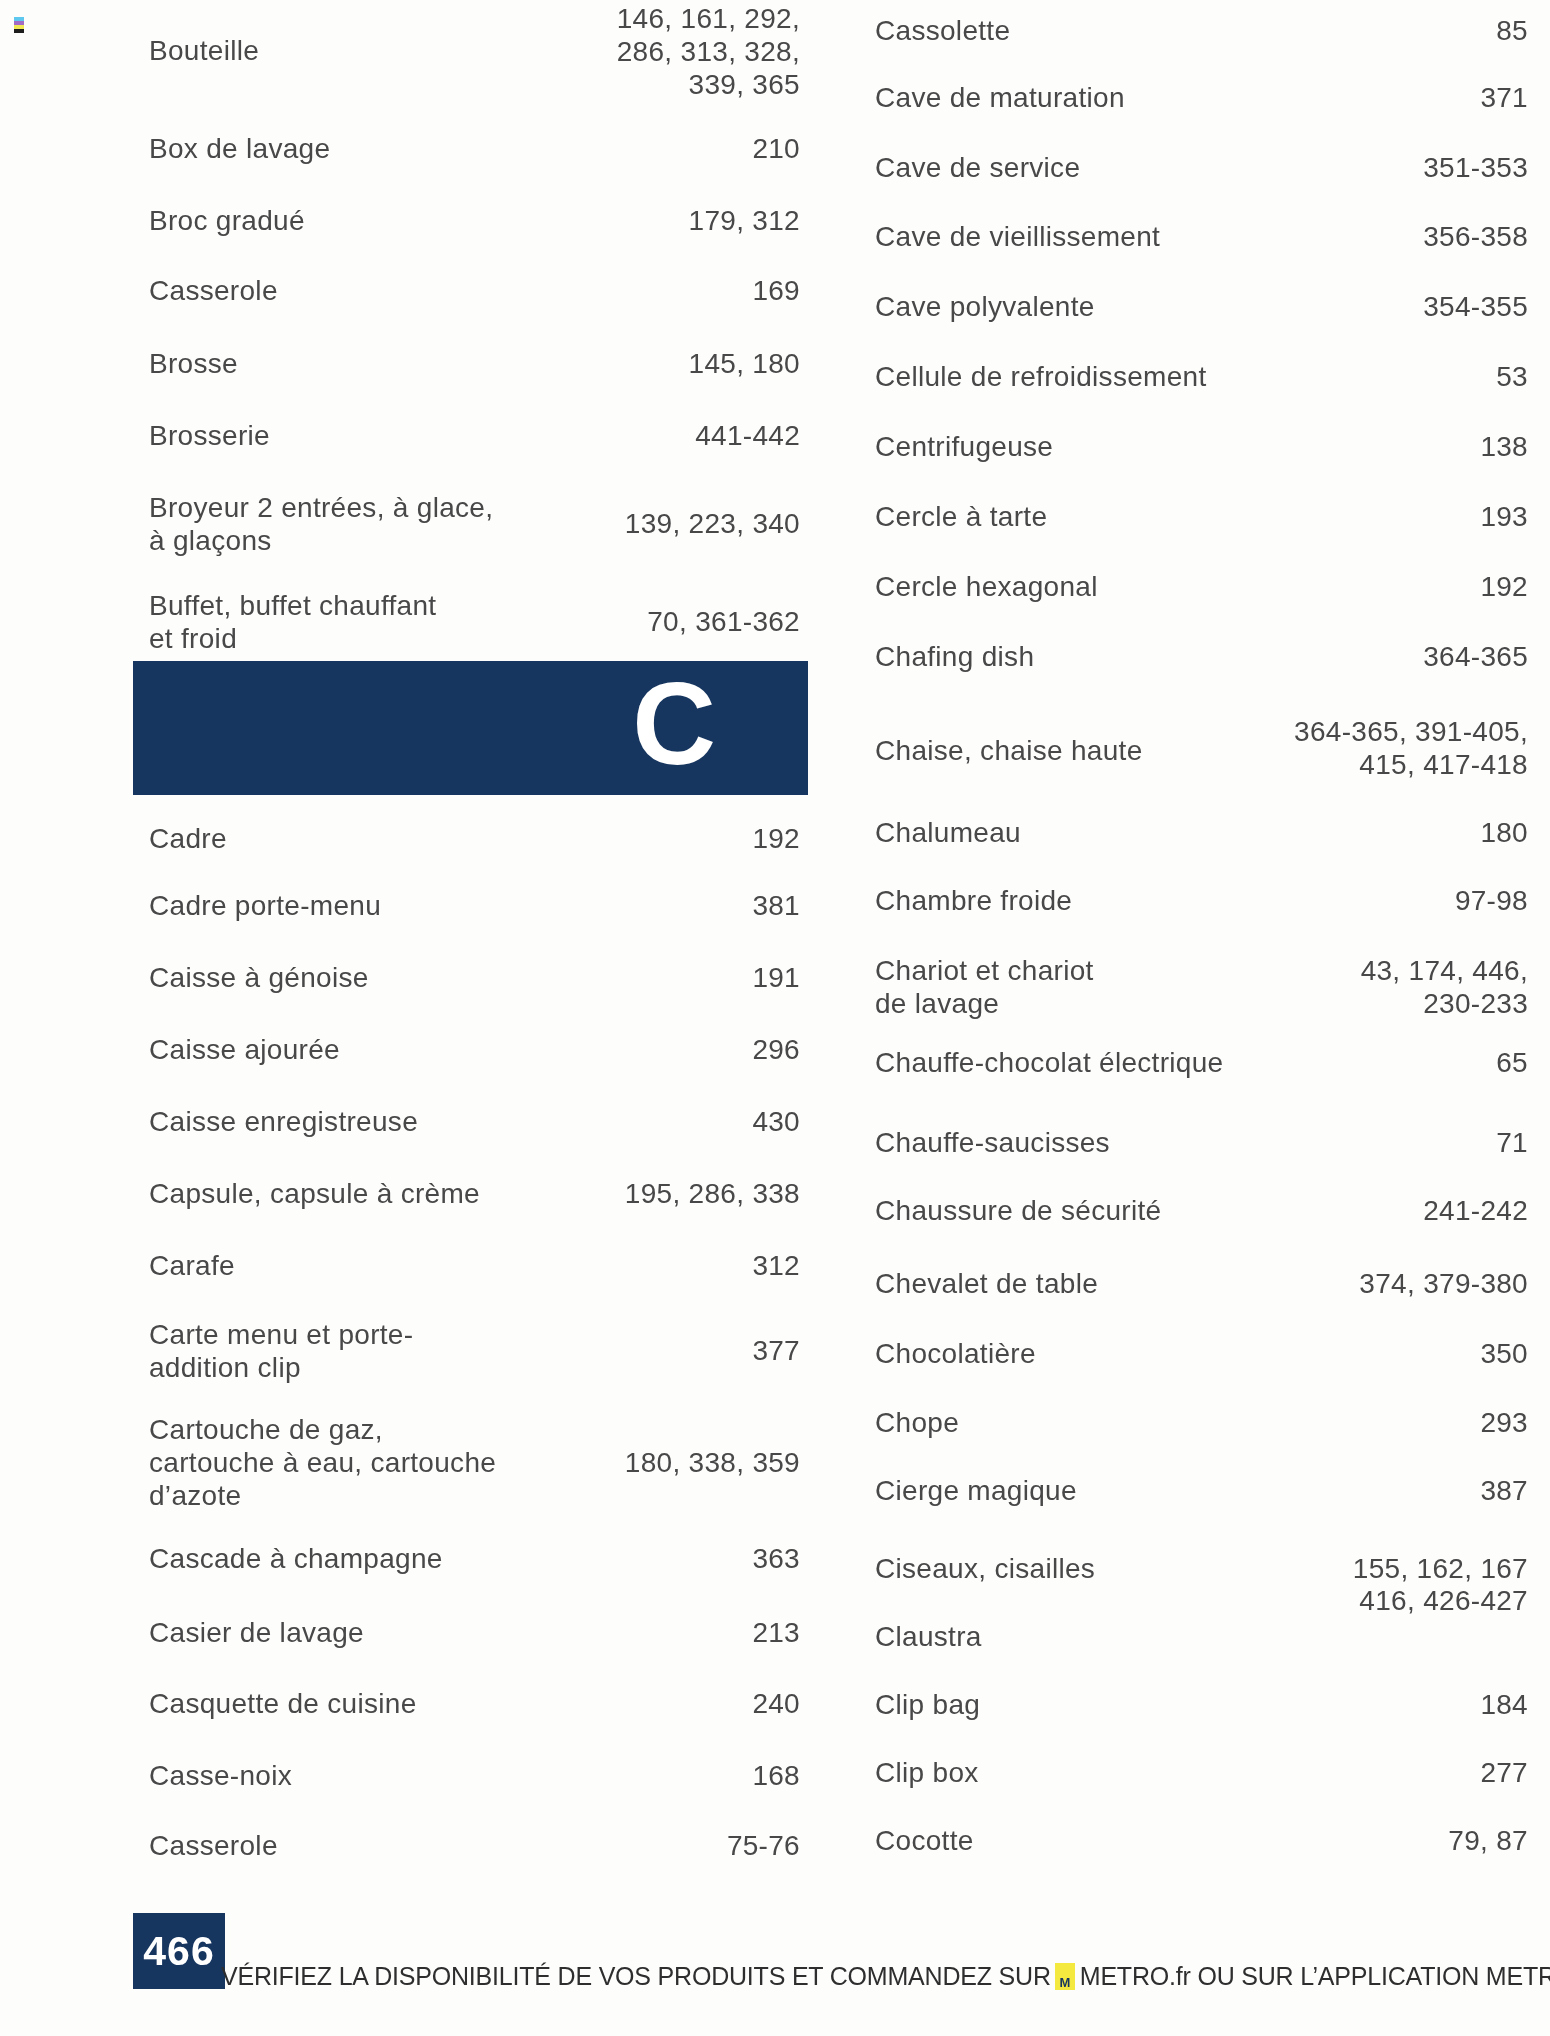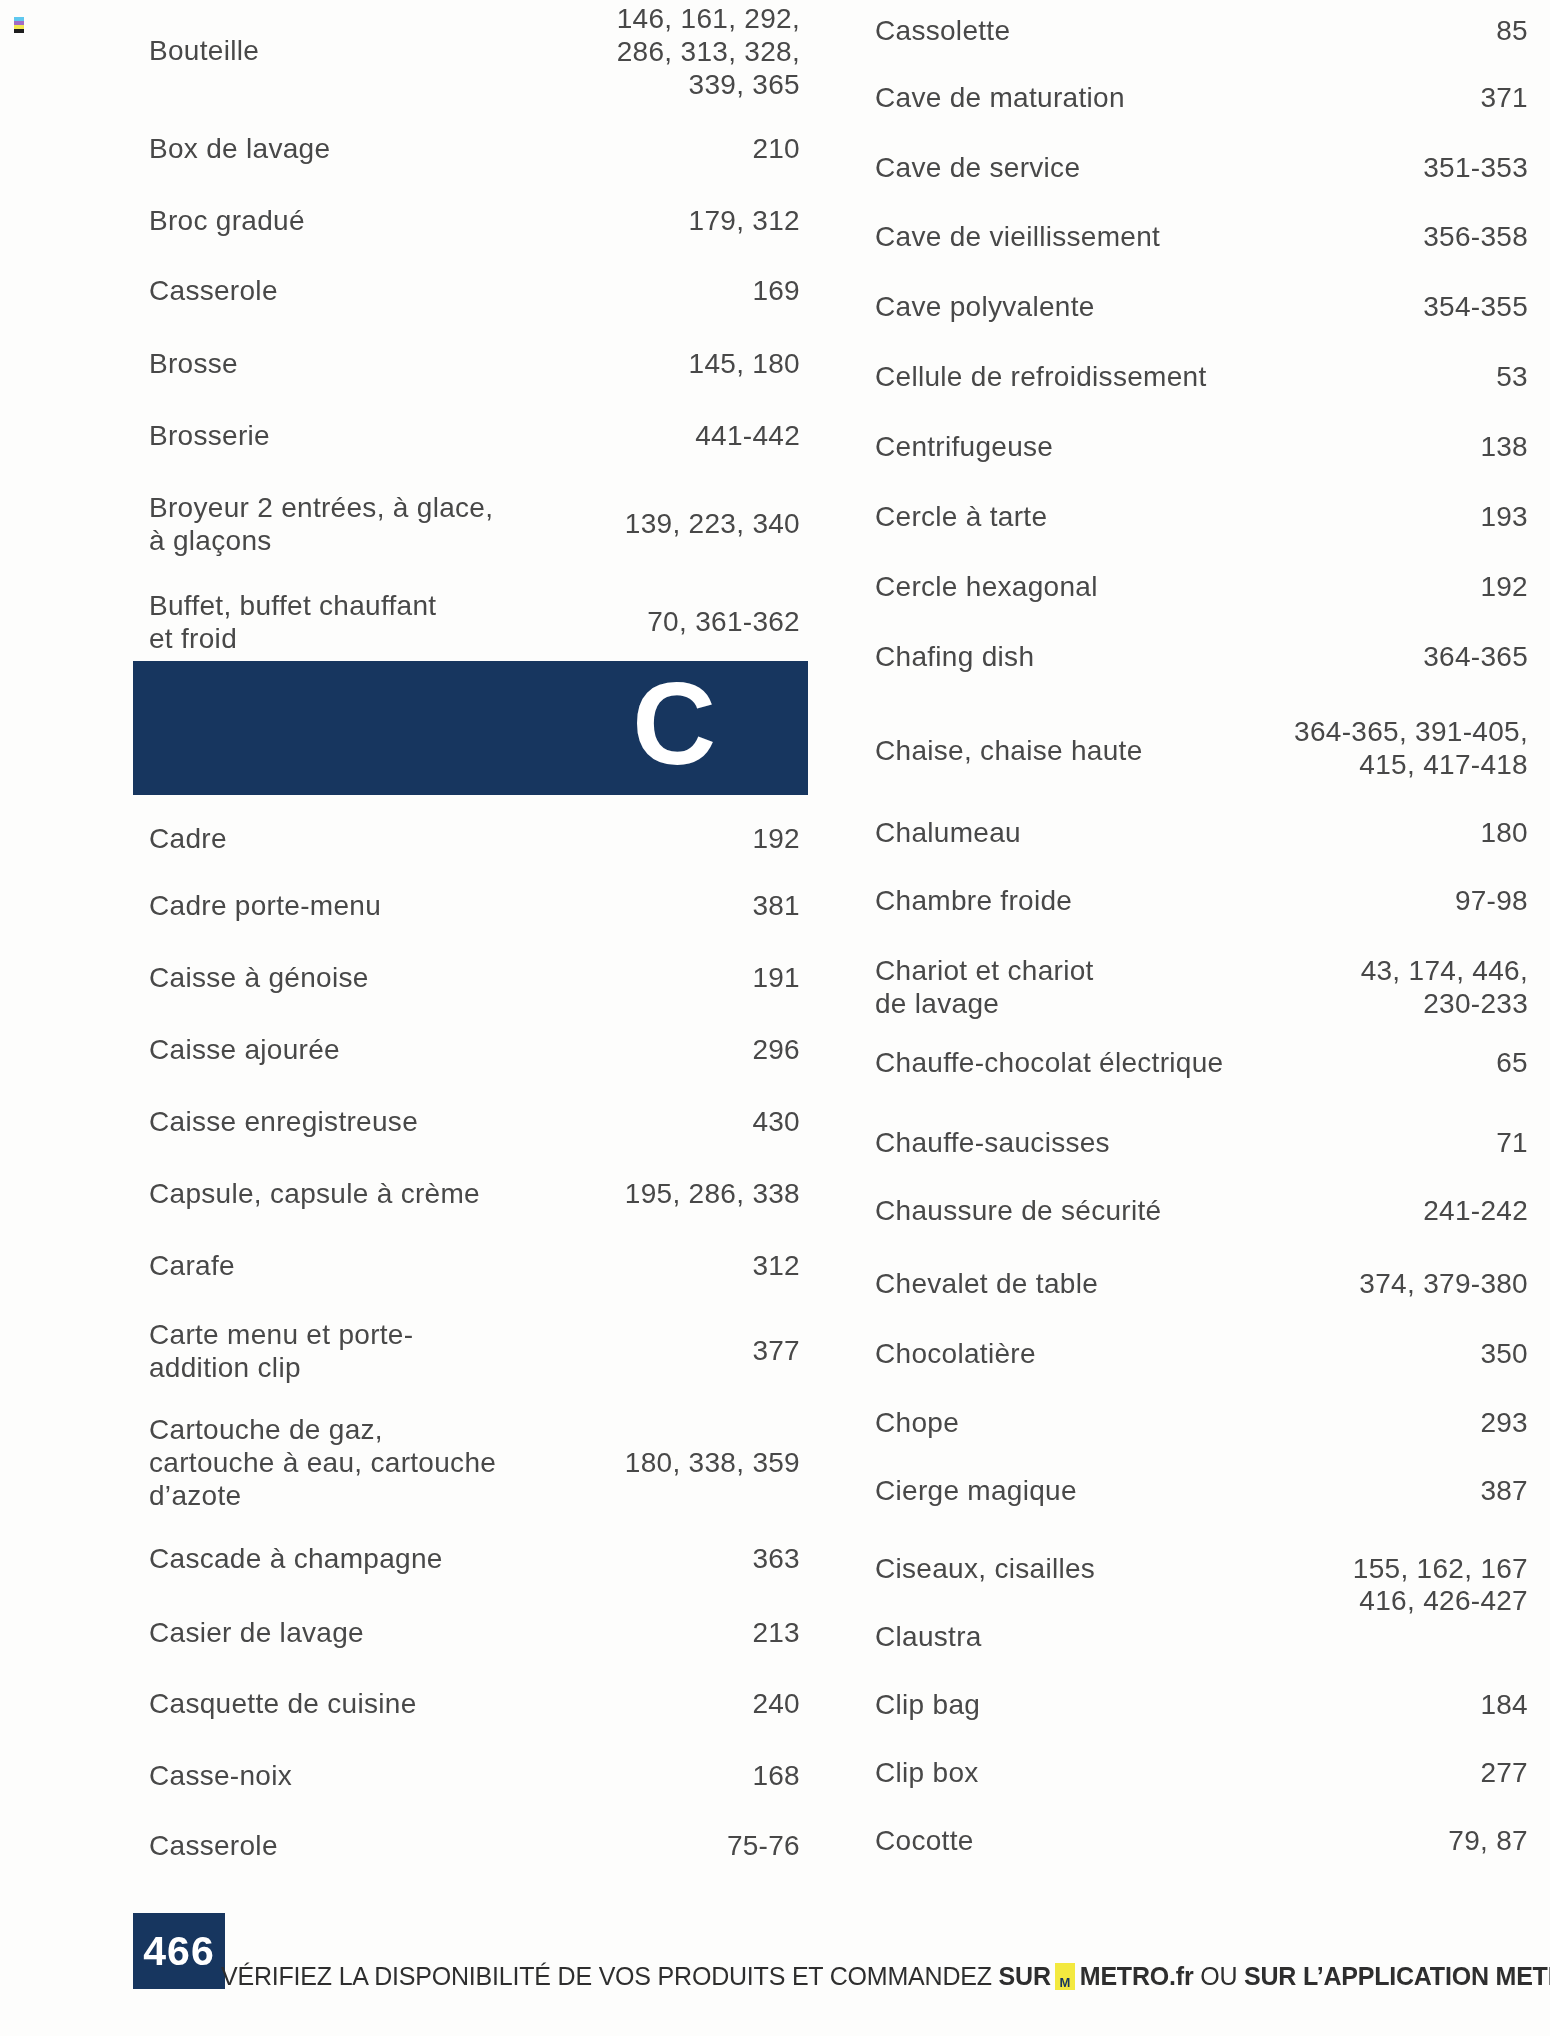--- a/index.html
+++ b/index.html
@@ -32,21 +32,21 @@
     position:absolute;left:133px;top:1913px;width:92px;height:76px;
     display:flex;align-items:center;justify-content:center;
   }
   .pagenum{color:#ffffff;font-size:41px;font-weight:bold;letter-spacing:1px;}
   .footer-line{
     position:absolute;left:221px;top:1954px;height:44px;
     display:flex;align-items:center;white-space:pre;
     font-size:25px;letter-spacing:-0.2px;color:#2e2e2e;
   }
   .seg{font-weight:normal;}
-  .seg.bold{font-weight:bold;}
+  .seg.bold{font-weight:normal;}
   .icon-metrofr{
     display:inline-flex;width:20px;height:27px;margin:0 5px 0 4px;
     align-items:flex-end;justify-content:center;align-self:center;
   }
   .icon-metrofr span{font-size:13px;font-weight:bold;line-height:15px;}
 </style>
 </head>
 <body>
 
 <div class="page" style="background: rgb(253, 253, 252);">

